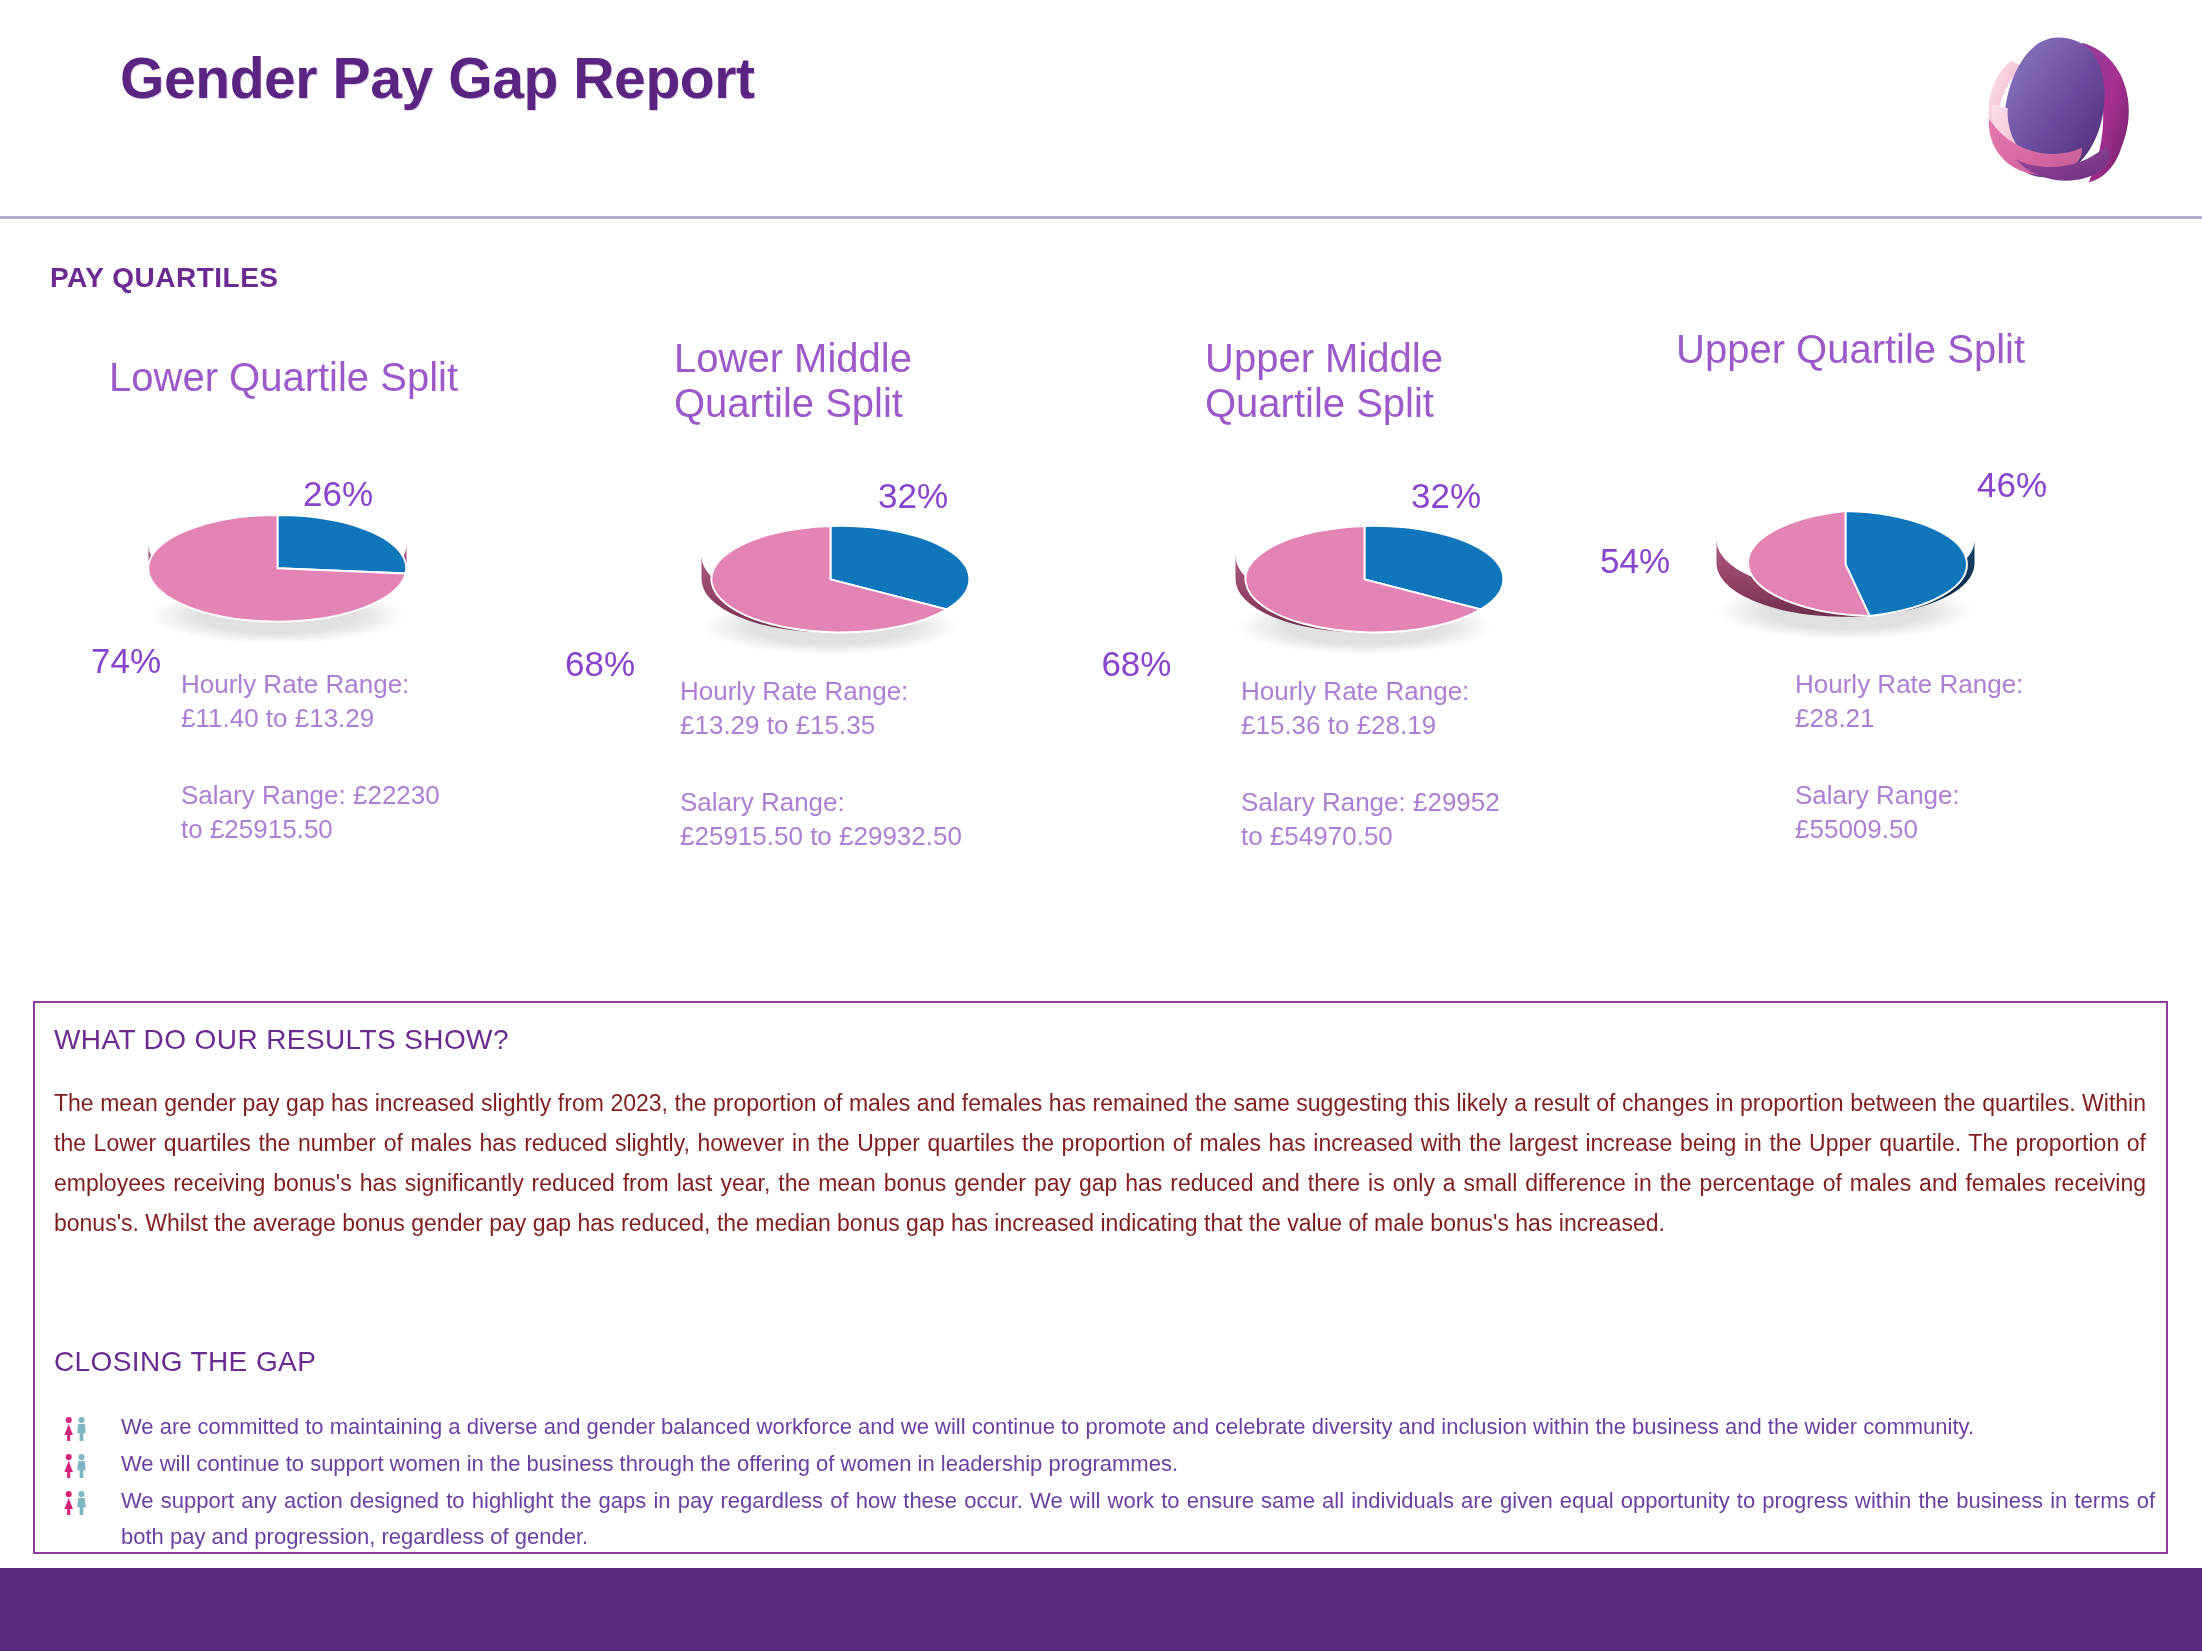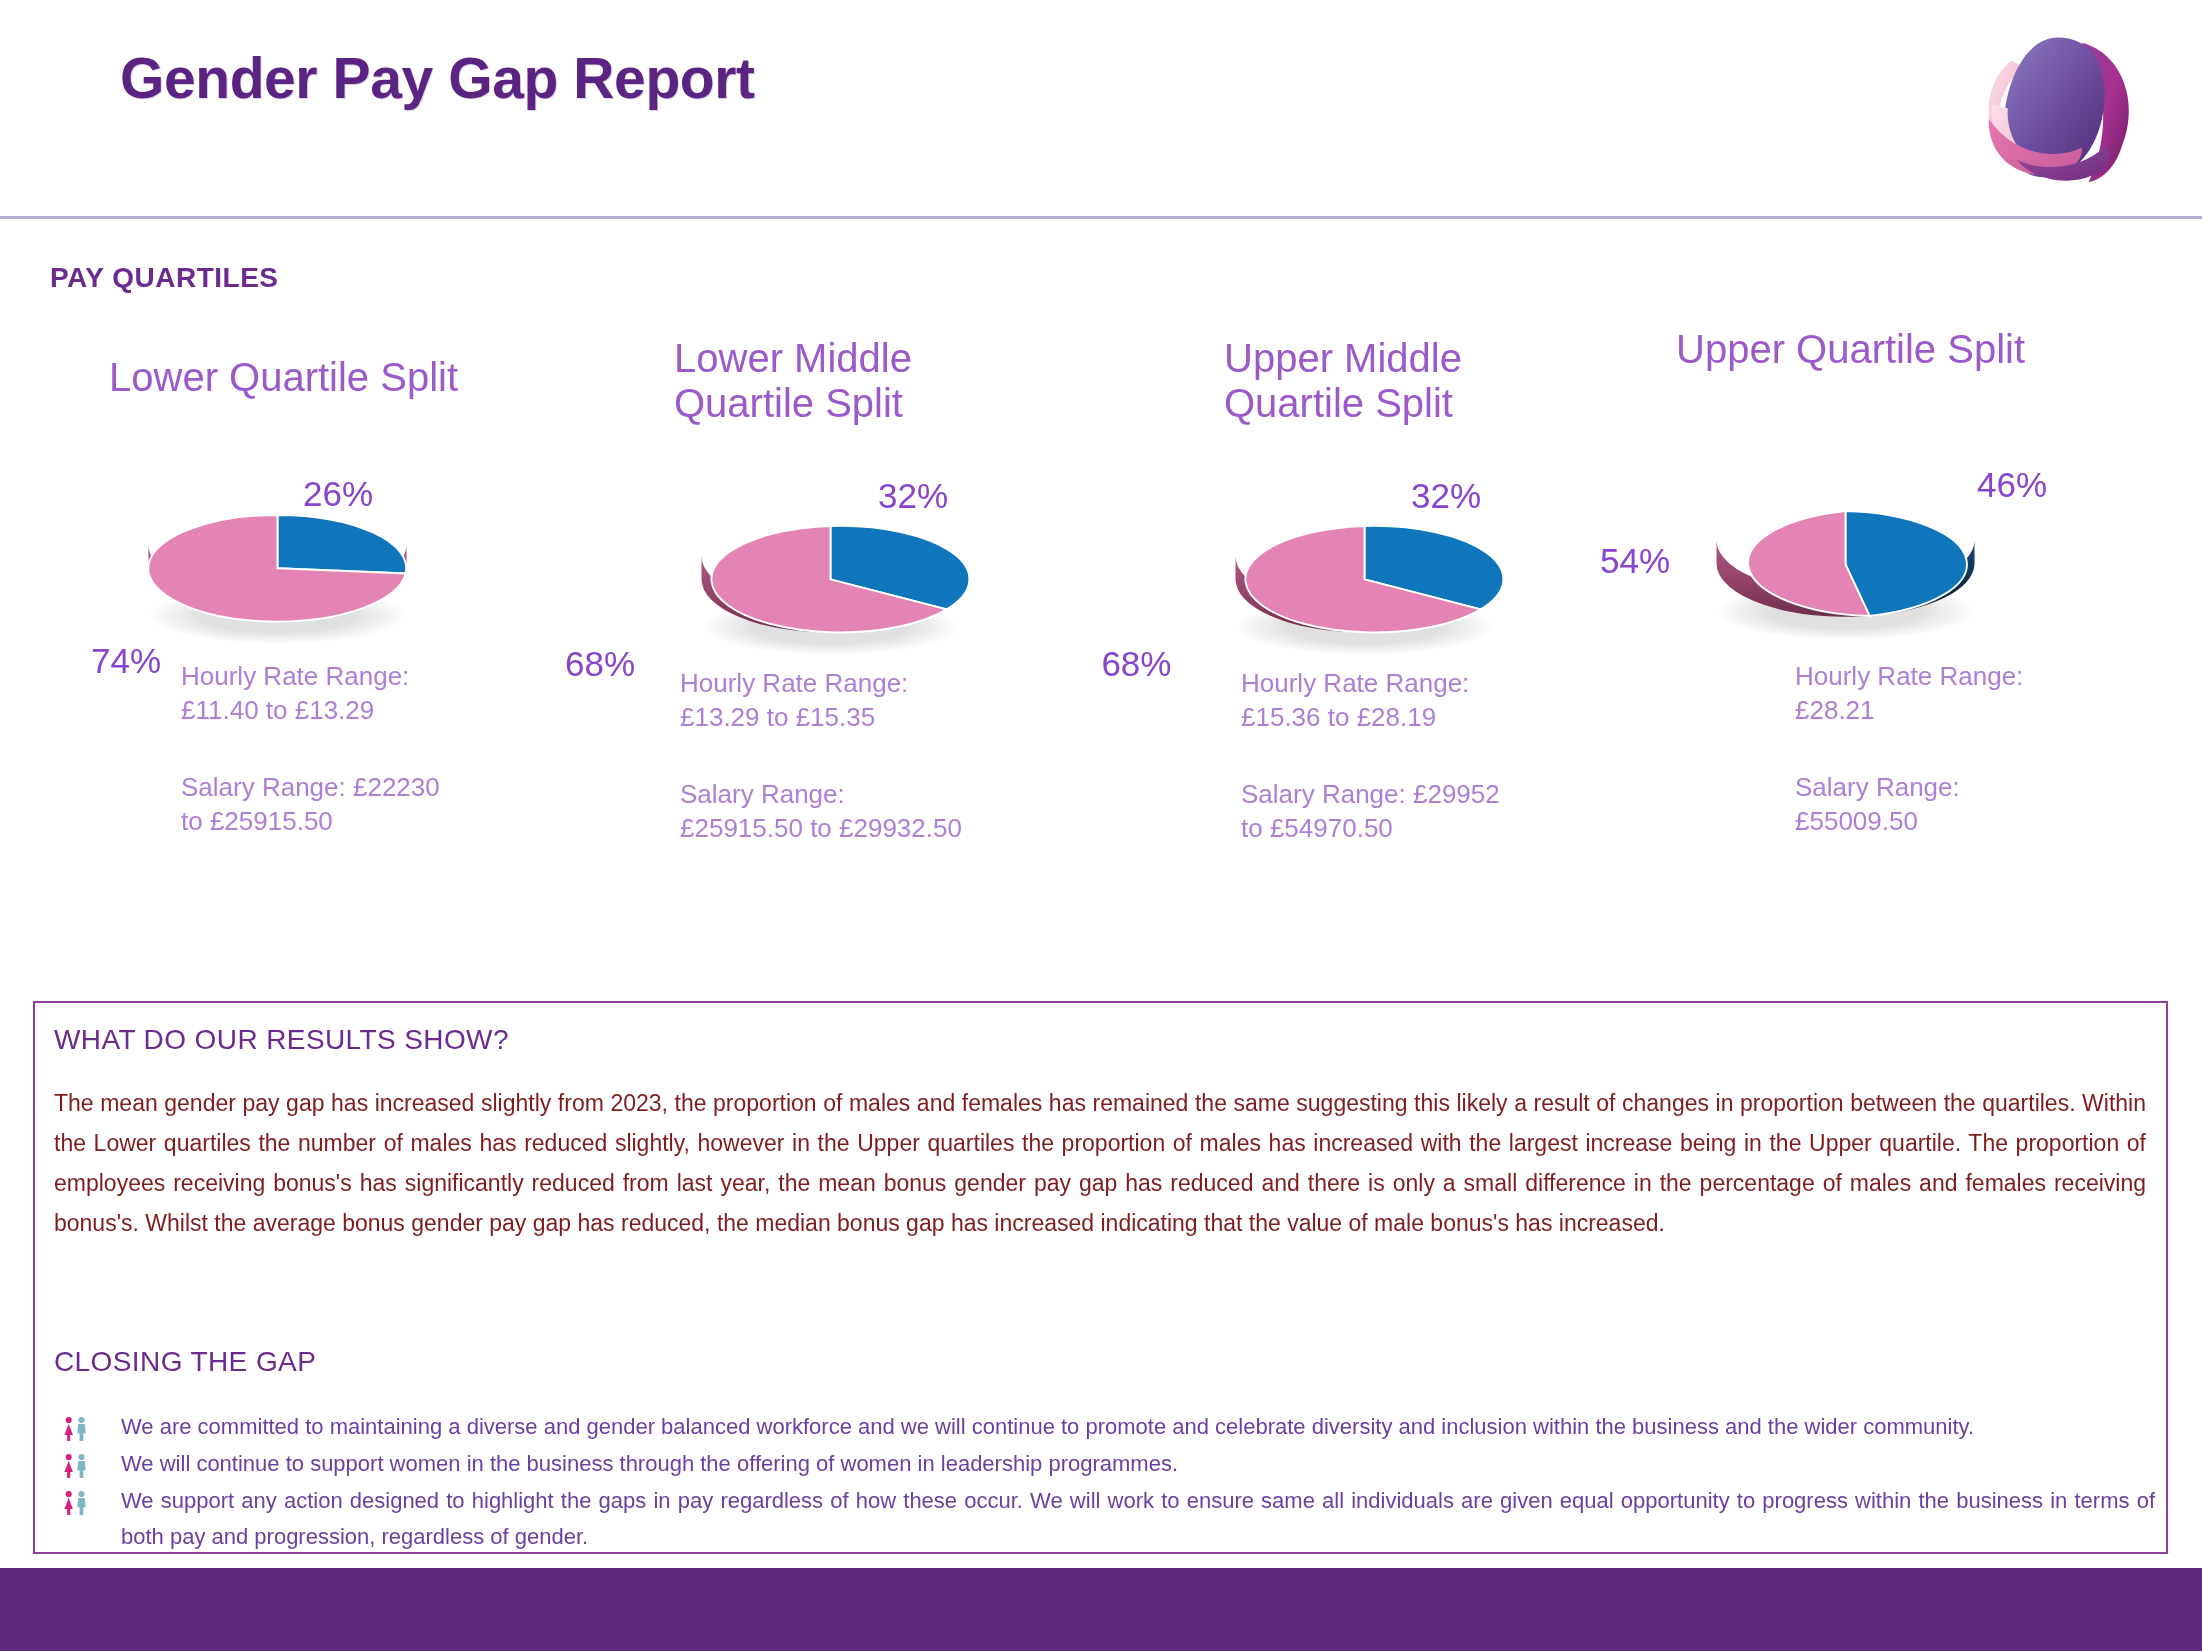--- a/index.html
+++ b/index.html
@@ -71,21 +71,21 @@
   .chart-title {
     position: absolute;
     font-size: 40px;
     color: #9b59c9;
     line-height: 1.12;
     letter-spacing: 0px;
     white-space: pre-line;
   }
   #col-0 .chart-title { left: 90px; top: 19px; }
   #col-1 .chart-title { left: 80px; top: 0px; }
-  #col-2 .chart-title { left: 95px; top: 0px; margin-left: 19px; }
+  #col-2 .chart-title { left: 95px; top: 0px; }
   #col-3 .chart-title { left: 24px; top: -8.6px; }
 
   .pie-wrap {
     position: absolute;
     width: 293px;
     height: 172px;
   }
   #col-0 .pie-wrap { left: 112px; top: 142px; }
   #col-1 .pie-wrap { left: 90px; top: 153px; }
   #col-2 .pie-wrap { left: 108px; top: 153px; }
@@ -97,20 +97,21 @@
     color: #8844cc;
     white-space: nowrap;
   }
 
   .rate-block {
     position: absolute;
     font-size: 26px;
     color: #ad7fd4;
     line-height: 1.32;
     white-space: pre-line;
+    margin-top: 8px;
   }
 
   #col-0 .rate-hourly { left: 162px; top: 323px; }
   #col-0 .rate-salary { left: 162px; top: 434px; }
   #col-1 .rate-hourly { left: 86px; top: 330px; }
   #col-1 .rate-salary { left: 86px; top: 441px; }
   #col-2 .rate-hourly { left: 131px; top: 330px; }
   #col-2 .rate-salary { left: 131px; top: 441px; }
   #col-3 .rate-hourly { left: 143px; top: 323px; }
   #col-3 .rate-salary { left: 143px; top: 434px; }

